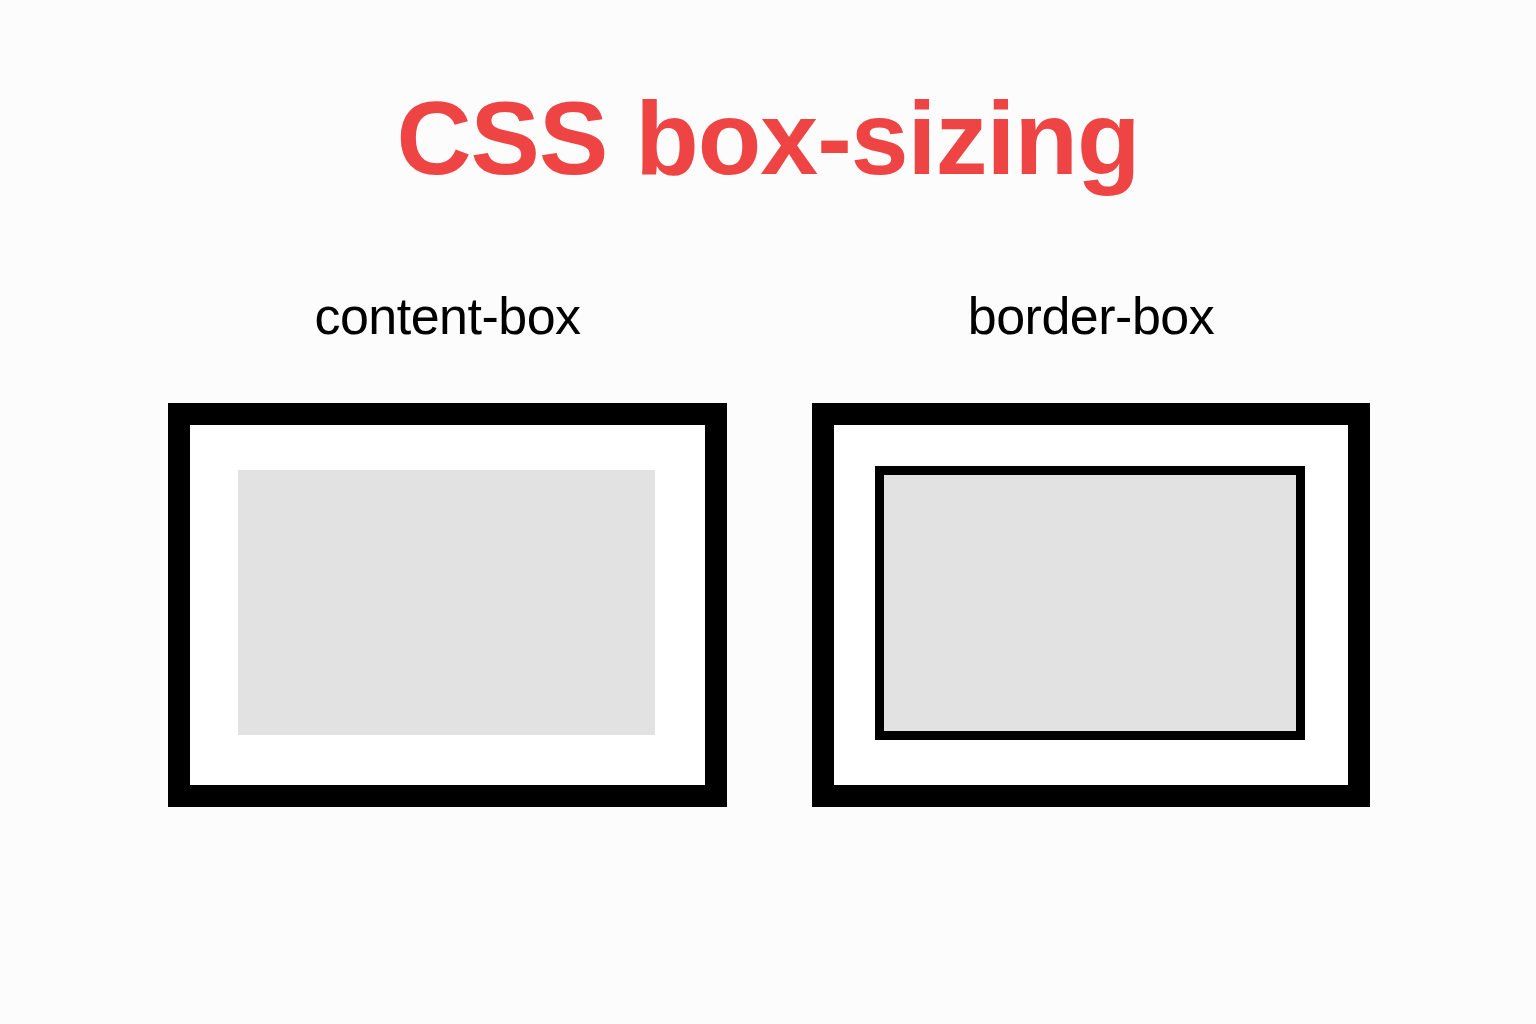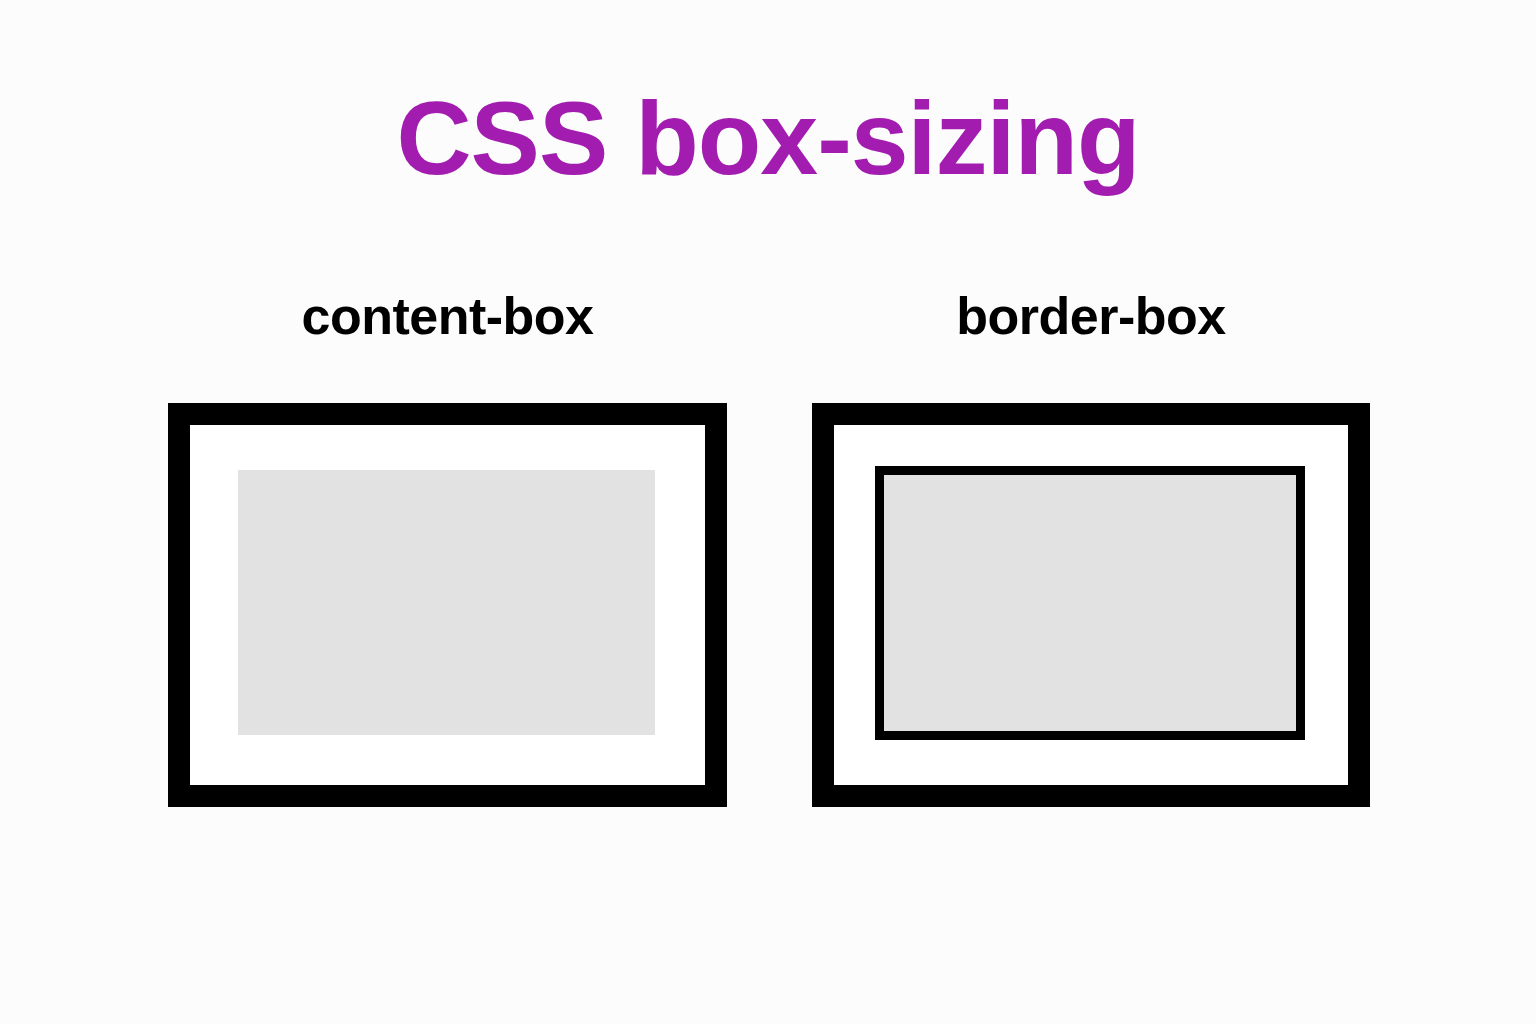--- a/index.html
+++ b/index.html
@@ -23,41 +23,41 @@
   
   .title {
     position: absolute;
     left: 0;
     top: 86px;
     width: 1536px;
     text-align: center;
     font-size: 104px;
     font-weight: bold;
     letter-spacing: -1px;
-    color: #a21caf;
+    color: #ef4444;
     line-height: 1.0;
     white-space: nowrap;
   }
 
   
   .panel {
     position: absolute;
     top: 290px;
   }
   .panel.left  { left: 168px; width: 559px; }
   .panel.right { left: 812px; width: 558px; }
 
   .panel-label {
     position: absolute;
     top: 0;
     left: 0;
     width: 100%;
     text-align: center;
     font-size: 52px;
-    font-weight: bold;
+    font-weight: normal;
     letter-spacing: -0.5px;
     color: #000000;
     line-height: 1.0;
     white-space: nowrap;
   }
 
   
   .box {
     position: absolute;
     top: 113px;            

